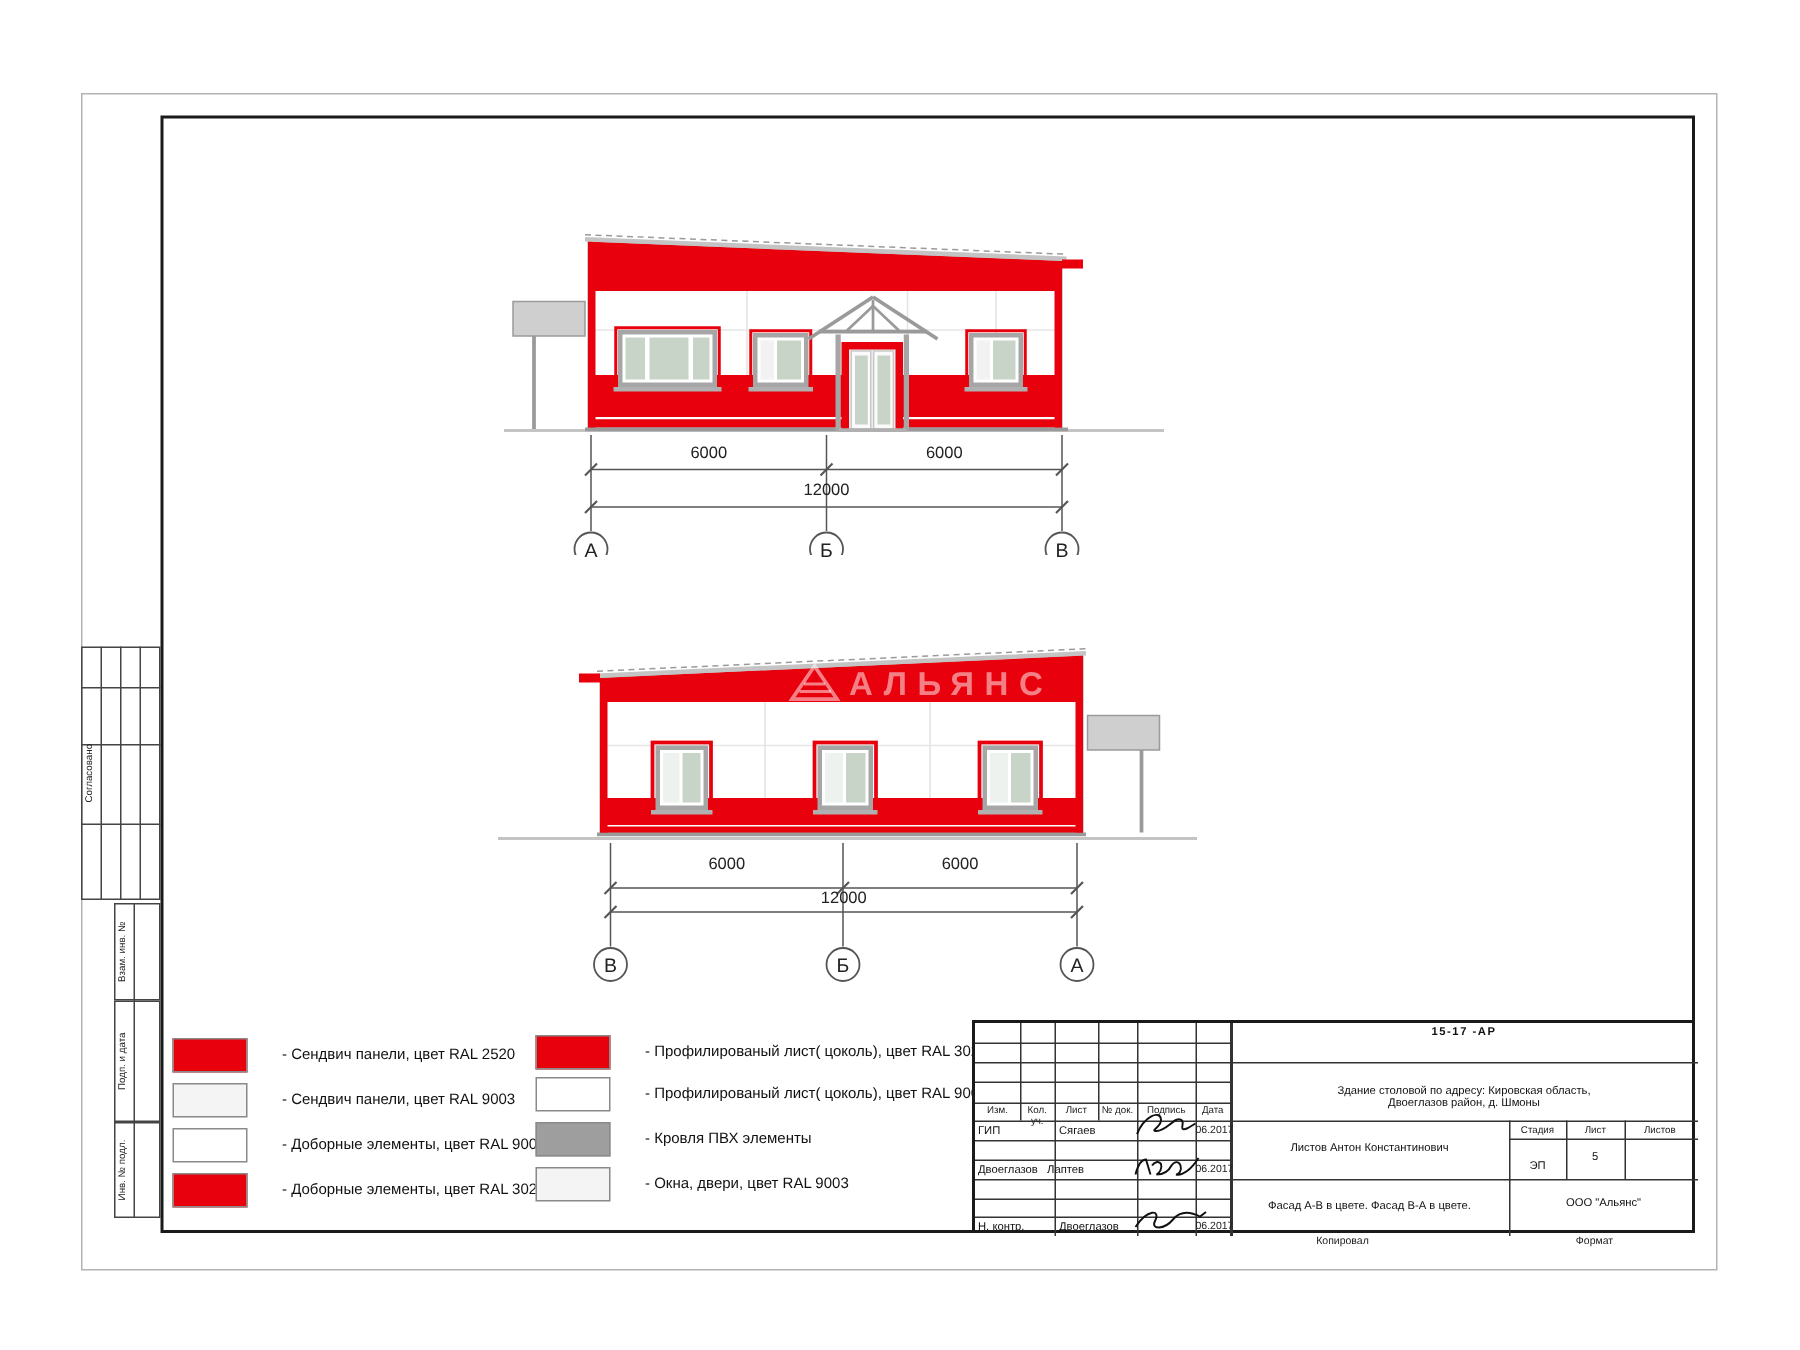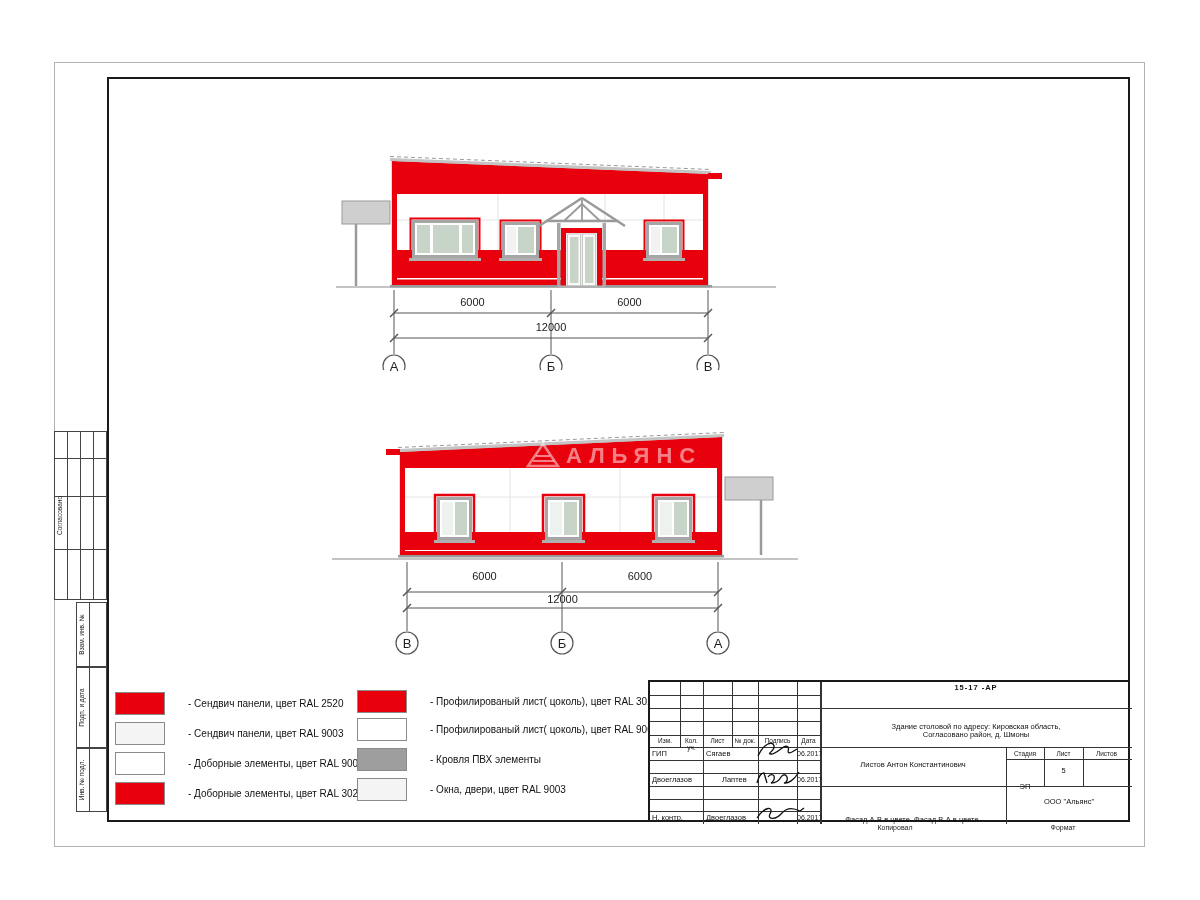--- a/index.html
+++ b/index.html
@@ -17,21 +17,21 @@
   .legend-label{font-size:10px;white-space:nowrap;color:#111;}
   .tb{left:648px;top:680px;width:482px;height:142px;border:2px solid #1a1a1a;box-sizing:border-box;background:#fff;}
   .tb .vl,.tb .hl{position:absolute;background:#333;}
   .tb .vl{width:1px;}
   .tb .hl{height:1px;}
   .tb .cell{position:absolute;font-size:7.5px;line-height:1;}
   .tb .hdr{font-size:6.5px;text-align:center;color:#222;}
   .doc-number{font-size:24px;font-weight:bold;text-align:center;letter-spacing:1px;}
   .project-name{font-size:11.5px;text-align:center;line-height:1.45;}
   .chief-name{font-size:12px;text-align:center;}
-  .sheet-title-cell{font-size:10px;text-align:center;margin-top:16px;}
+  .sheet-title-cell{font-size:10px;text-align:center;}
   .company-cell{font-size:12px;text-align:center;}
   .stage-val{font-size:13px;text-align:center;}
   .footer-label{font-size:7px;text-align:center;color:#222;}
   .vtext{position:absolute;transform:rotate(-90deg);transform-origin:left top;
          font-size:6.5px;text-align:center;white-space:nowrap;color:#222;}
   .stamp-line{position:absolute;background:#444;}
   svg{display:block;}
 </style>
 </head>
 <body>
@@ -267,46 +267,46 @@
     <div class="cell hdr" style="left:30px;top:56px;width:23px;">Кол. уч.</div>
     <div class="cell hdr" style="left:53px;top:56px;width:29px;">Лист</div>
     <div class="cell hdr" style="left:82px;top:56px;width:26px;">№ док.</div>
     <div class="cell hdr" style="left:108px;top:56px;width:39px;">Подпись</div>
     <div class="cell hdr" style="left:147px;top:56px;width:23px;">Дата</div>
 
     <div class="cell" style="left:2px;top:68px;">ГИП</div>
     <div class="cell" style="left:56px;top:68px;">Сягаев</div>
     <div class="cell hdr" style="left:147px;top:68px;width:23px;font-size:7px;">06.2017</div>
     <div class="cell" style="left:2px;top:94px;">Двоеглазов</div>
-    <div class="cell" style="left:72px;top:94px;">Лаптев</div>
+    <div class="cell" style="left:48px;top:94px;">Лаптев</div>
     <div class="cell hdr" style="left:147px;top:94px;width:23px;font-size:7px;">06.2017</div>
     <div class="cell" style="left:2px;top:132px;">Н. контр.</div>
     <div class="cell" style="left:56px;top:132px;">Двоеглазов</div>
     <div class="cell hdr" style="left:147px;top:132px;width:23px;font-size:7px;">06.2017</div>
 
     <svg class="abs" style="left:104px;top:57px;" width="46" height="22" viewBox="0 0 46 22">
       <path d="M4,17 C9,5 19,1 20,7 C21,12 12,15 17,15 C24,15 30,4 34,8 C36,10 31,16 38,13 L43,10" stroke="#111" stroke-width="1.3" fill="none"></path>
     </svg>
     <svg class="abs" style="left:104px;top:85px;" width="48" height="22" viewBox="0 0 48 22">
       <path d="M3,16 C5,8 8,6 10,6 L13,16 M14,10 C16,7 19,7 20,9 C21,12 19,15 17,16 C21,16 25,14 27,10 C29,7 32,7 33,10 C34,13 32,16 30,16 C34,17 40,13 45,5" stroke="#111" stroke-width="1.3" fill="none"></path>
     </svg>
     <svg class="abs" style="left:104px;top:121px;" width="52" height="22" viewBox="0 0 52 22">
       <path d="M3,15 C11,3 20,3 16,11 C13,17 22,17 28,10 C33,4 40,5 46,8 L50,5" stroke="#111" stroke-width="1.3" fill="none"></path>
     </svg>
 
     <div class="cell doc-number" style="left:170px;top:2px;width:312px;">15-17 -АР</div>
     <div class="cell project-name" style="left:176px;top:31px;width:300px;margin-top:10px;">
       <div>Здание столовой по адресу: Кировская область,</div>
-      <div>Согласовано район, д. Шмоны</div>
+      <div>Двоеглазов район, д. Шмоны</div>
     </div>
     <div class="cell chief-name" style="left:172px;top:79px;width:182px;">Листов Антон Константинович</div>
     <div class="cell hdr" style="left:356px;top:69px;width:38px;">Стадия</div>
     <div class="cell hdr" style="left:394px;top:69px;width:39px;">Лист</div>
     <div class="cell hdr" style="left:433px;top:69px;width:47px;">Листов</div>
-    <div class="cell stage-val" style="left:356px;top:101px;width:38px;">ЭП</div>
+    <div class="cell stage-val" style="left:356px;top:91px;width:38px;">ЭП</div>
     <div class="cell stage-val" style="left:394px;top:85px;width:39px;">5</div>
     <div class="cell stage-val" style="left:433px;top:85px;width:47px;"></div>
     <div class="cell sheet-title-cell" style="left:172px;top:118px;width:182px;">Фасад А-В в цвете. Фасад В-А в цвете.</div>
     <div class="cell company-cell" style="left:356px;top:116px;width:126px;">ООО "Альянс"</div>
   </div>
 
   <div class="abs footer-label" style="left:850px;top:824px;width:90px;">Копировал</div>
   <div class="abs footer-label" style="left:1018px;top:824px;width:90px;">Формат</div>
 
   <div>

